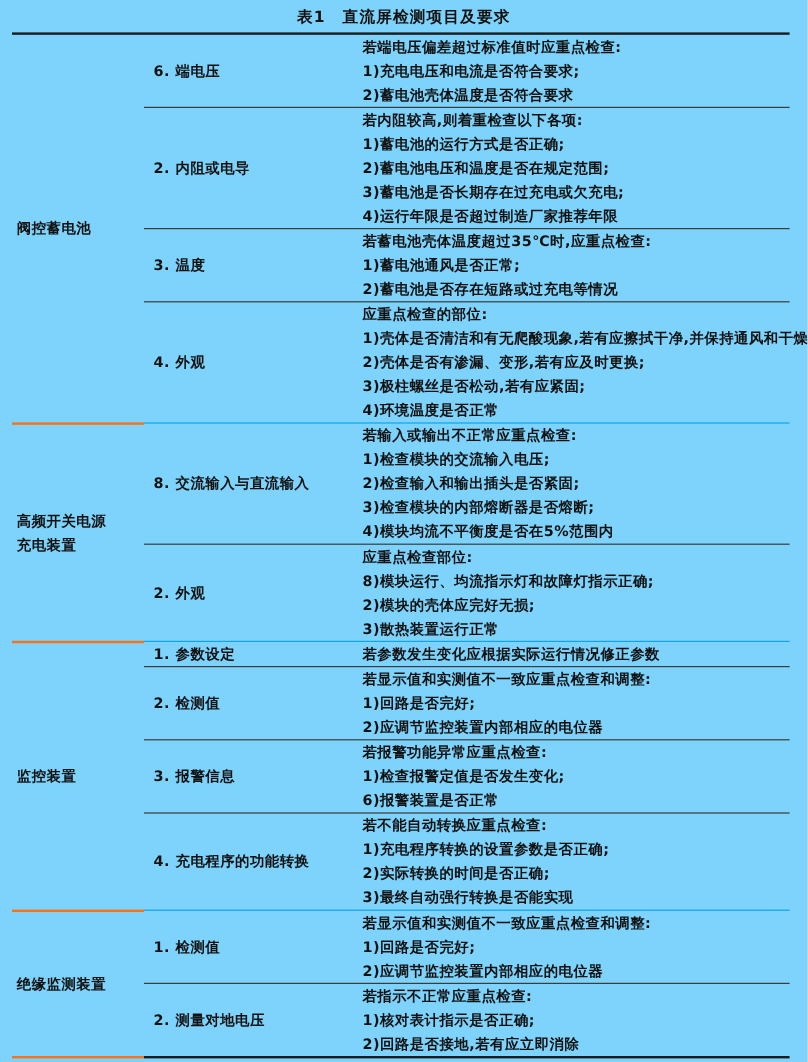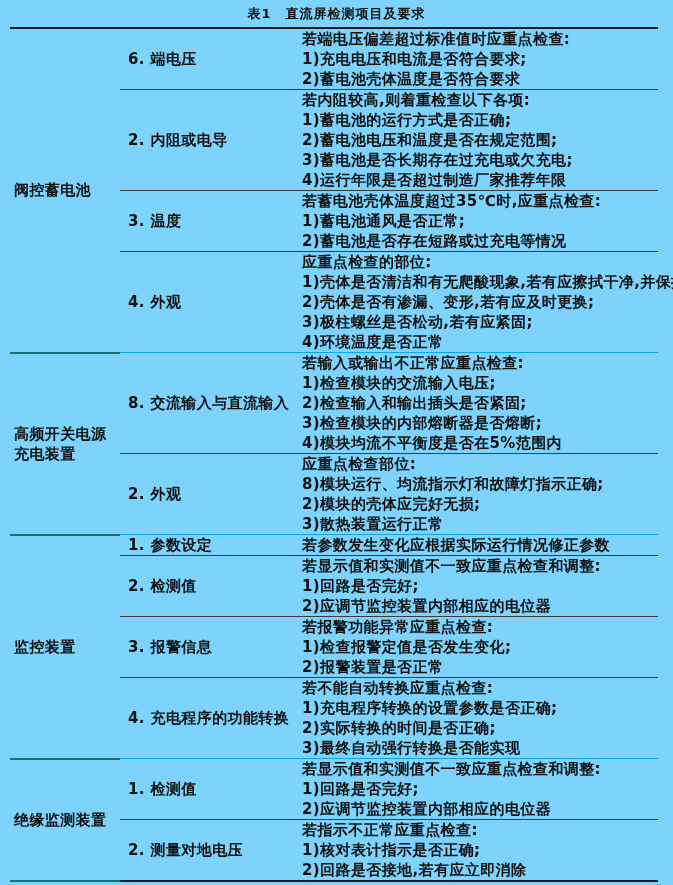--- a/index.html
+++ b/index.html
@@ -30,28 +30,28 @@
     margin: 4px 0 0 10px;
     border-top: 2px solid #1b1b1b;
     border-bottom: 2px solid #1b1b1b;
   }
   col.c1 { width: 110px; }
   col.c2 { width: 180px; }
   col.c3 { width: 358px; }
   td {
     padding: 0;
     vertical-align: middle;
-    font-size: 15px;
+    font-size: 12px;
     font-weight: 600;
     line-height: 20px;
     letter-spacing: 0.4px;
   }
   td.cat {
     padding-left: 4px;
-    border-bottom: 2px solid #0f766e;
+    border-bottom: 2px solid #f97316;
   }
   td.item { padding-left: 8px; }
   td.req  { padding-left: 2px; }
   td.sep     { border-bottom: 1px solid #3b3b3b; }
   td.sec-end { border-bottom: 1px solid #0ea5e9; }
   .req-line, .cat-line, .item-label { white-space: nowrap; }
 </style>
 </head>
 <body>
 
@@ -161,21 +161,21 @@
             <div class="req-line">2)应调节监控装置内部相应的电位器</div>
           </td>
         </tr>
         <tr>
           <td class="item sep">
             <div class="item-label">3. 报警信息</div>
           </td>
           <td class="req sep">
             <div class="req-line">若报警功能异常应重点检查:</div>
             <div class="req-line">1)检查报警定值是否发生变化;</div>
-            <div class="req-line">2)报警装置是否正常</div>
+            <div class="req-line">6)报警装置是否正常</div>
           </td>
         </tr>
         <tr>
           <td class="item sec-end">
             <div class="item-label">4. 充电程序的功能转换</div>
           </td>
           <td class="req sec-end">
             <div class="req-line">若不能自动转换应重点检查:</div>
             <div class="req-line">1)充电程序转换的设置参数是否正确;</div>
             <div class="req-line">2)实际转换的时间是否正确;</div>

